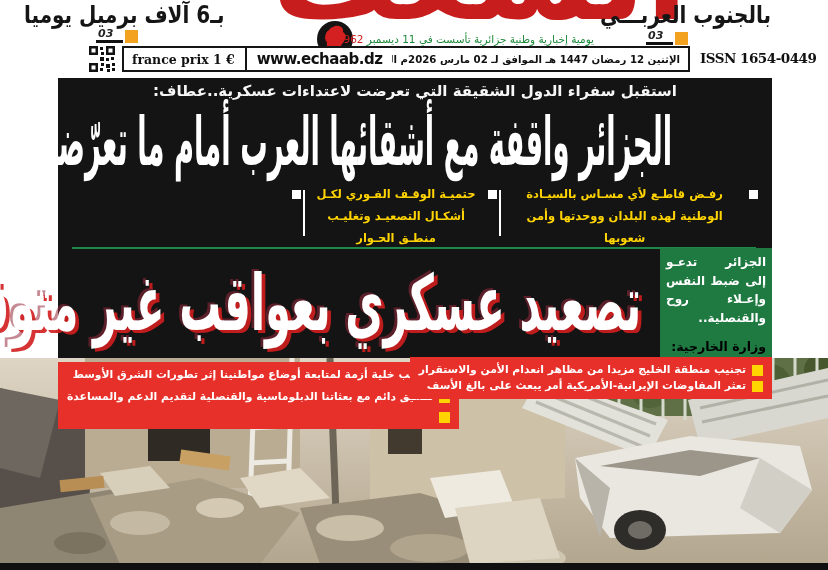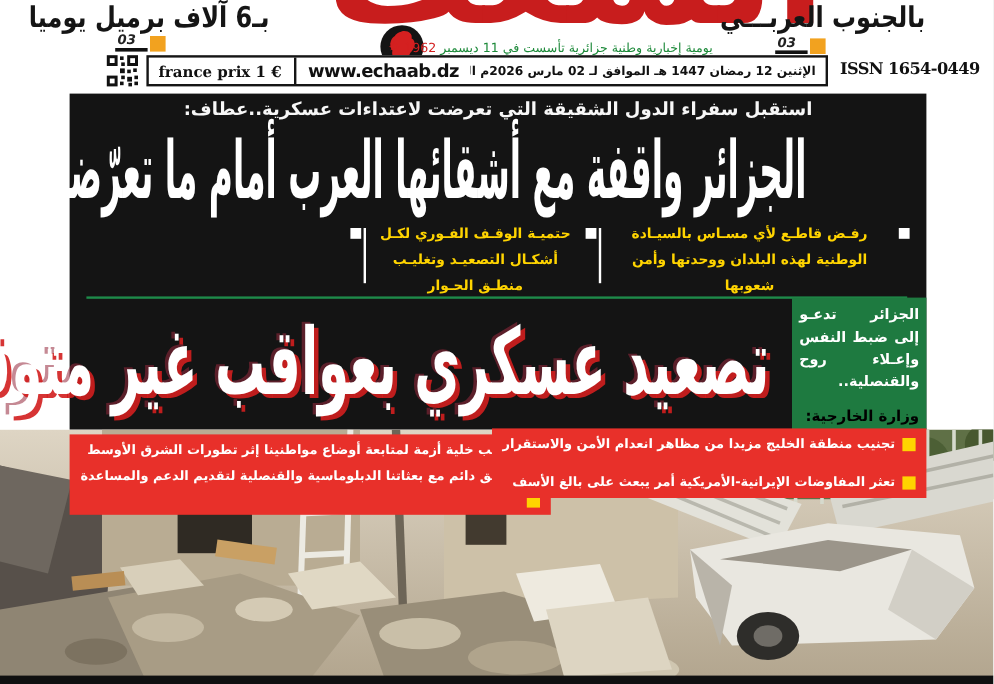--- a/index.html
+++ b/index.html
@@ -90,21 +90,21 @@
   }
   .ministry-intro{color:#ffffff;font-size:12px;font-weight:bold;line-height:1.55;text-align:justify;}
   .ministry-label{color:#000000;font-size:12.5px;font-weight:bold;white-space:nowrap;margin-left:32px;}
   
   .photo{position:absolute;left:0;top:358px;width:828px;height:206px;}
   .overlay-box{
     position:absolute;background:#e8302a;padding:6px 9px;box-sizing:border-box;
     display:flex;flex-direction:column;direction:rtl;width:max-content;
   }
   .crisis-box{left:58px;top:362px;gap:8px;}
-  .gulf-box{right:56px;top:357px;gap:18px;}
+  .gulf-box{right:56px;top:357px;gap:2px;}
   .overlay-row{display:flex;align-items:center;gap:6px;direction:rtl;}
   .overlay-row .yb{width:11px;height:11px;background:#ffd400;flex:none;}
   .overlay-row .txt{
     color:#ffffff;font-size:10.8px;font-weight:bold;white-space:nowrap;line-height:1.3;
   }
   .bottom-bar{position:absolute;left:0;top:563px;width:828px;height:7px;background:#101010;}
 </style>
 </head>
 <body>
 

